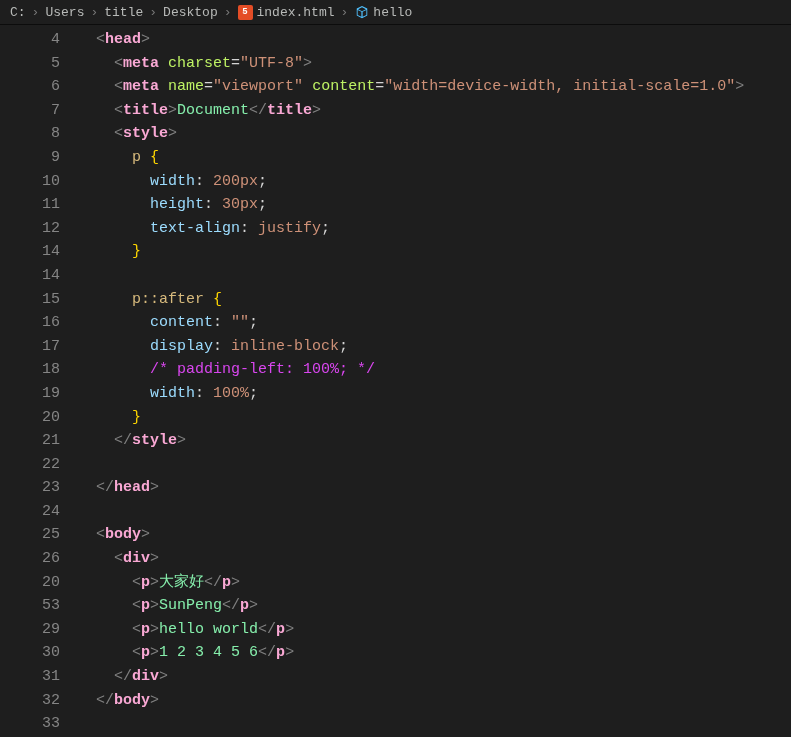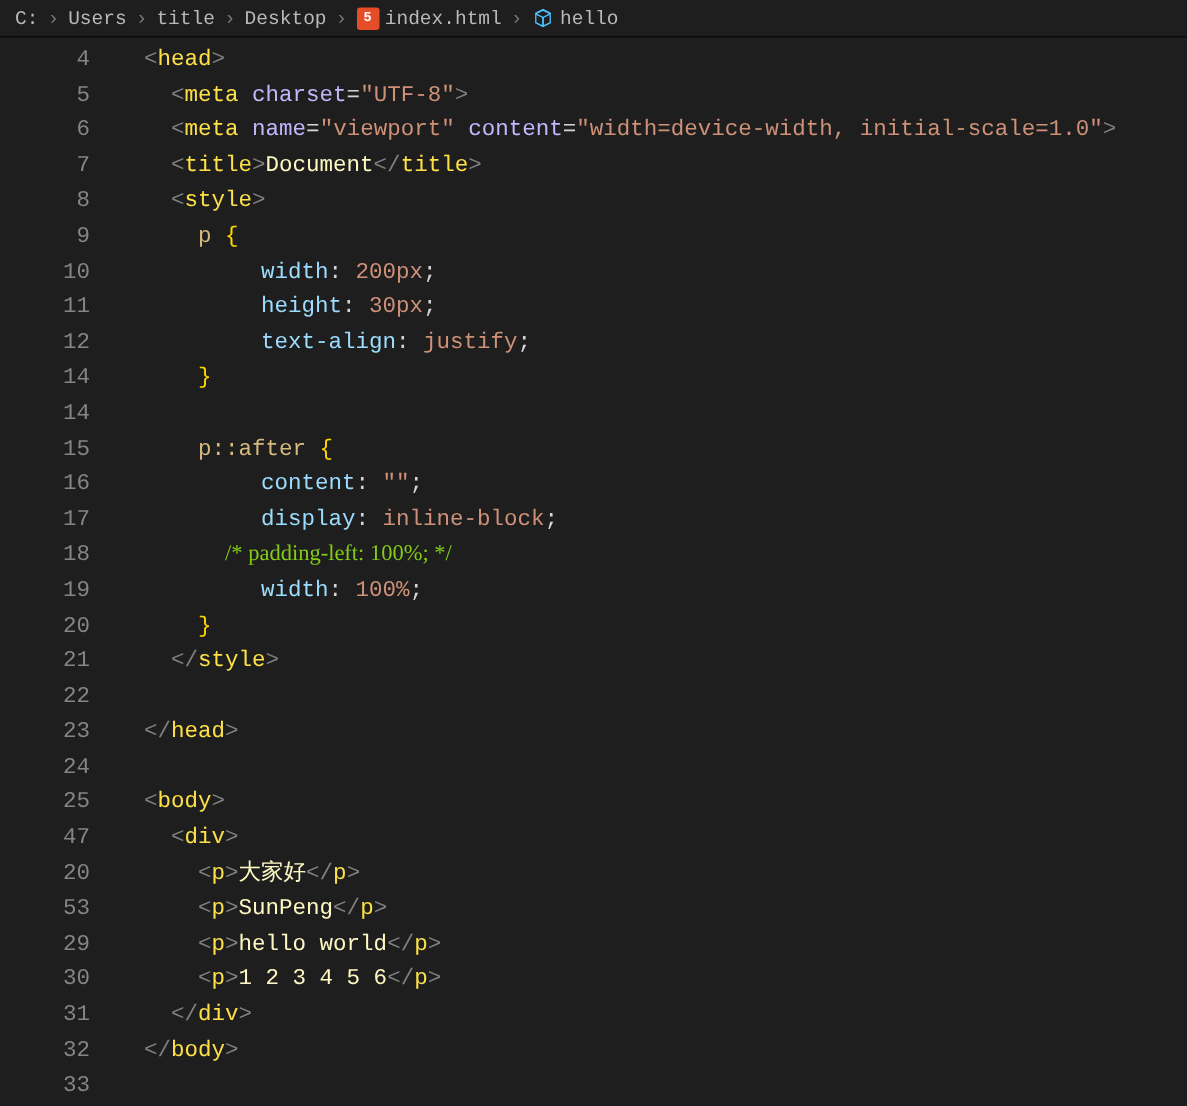--- a/index.html
+++ b/index.html
@@ -49,30 +49,30 @@
   }
   .code {
     padding:4px 0 0 0;
     line-height:23.6px;
     white-space:pre;
     position:relative;
   }
   .line { height:23.6px; }
   .gline { height:23.6px; }
   .tok-br   { color:#808080; }   
-  .tok-tag  { color:#fde047; }
-  .tok-attr { color:#c4b5fd;margin-top:38px; }
+  .tok-tag  { color:#f9a8d4;font-weight:bold; }
+  .tok-attr { color:#bef264;margin-top:38px; }
   .tok-str  { color:#ce9178; }
   .tok-sel  { color:#d7ba7d; }
-  .tok-prop { color:#9cdcfe;margin-left:24px; }
+  .tok-prop { color:#9cdcfe; }
   .tok-val  { color:#ce9178; }
-  .tok-txt  { color:#fef9c3; }
+  .tok-txt  { color:#86efac; }
   .tok-pun  { color:#d4d4d4; }
   .tok-curly{ color:#ffd700; }
-  .tok-cmt  { color:#84cc16;font-family:Liberation Serif, serif; }
+  .tok-cmt  { color:#d946ef; }
 </style>
 </head>
 <body>
 
 <div class="breadcrumbs">
   <span class="bc-item">
       <span>C:</span>
     </span>
   <span class="bc-sep">›</span>
   <span class="bc-item">
@@ -119,21 +119,21 @@
       <div class="gline">16</div>
       <div class="gline">17</div>
       <div class="gline">18</div>
       <div class="gline">19</div>
       <div class="gline">20</div>
       <div class="gline">21</div>
       <div class="gline">22</div>
       <div class="gline">23</div>
       <div class="gline">24</div>
       <div class="gline">25</div>
-      <div class="gline">47</div>
+      <div class="gline">26</div>
       <div class="gline">20</div>
       <div class="gline">53</div>
       <div class="gline">29</div>
       <div class="gline">30</div>
       <div class="gline">31</div>
       <div class="gline">32</div>
       <div class="gline">33</div>
     </div>
   <div class="code" id="code"><div class="line"><span class="tok-txt">  </span><span class="tok-br">&lt;</span><span class="tok-tag">head</span><span class="tok-br">&gt;</span></div><div class="line"><span class="tok-txt">    </span><span class="tok-br">&lt;</span><span class="tok-tag">meta</span><span class="tok-txt"> </span><span class="tok-attr">charset</span><span class="tok-pun">=</span><span class="tok-str">"UTF-8"</span><span class="tok-br">&gt;</span></div><div class="line"><span class="tok-txt">    </span><span class="tok-br">&lt;</span><span class="tok-tag">meta</span><span class="tok-txt"> </span><span class="tok-attr">name</span><span class="tok-pun">=</span><span class="tok-str">"viewport"</span><span class="tok-txt"> </span><span class="tok-attr">content</span><span class="tok-pun">=</span><span class="tok-str">"width=device-width, initial-scale=1.0"</span><span class="tok-br">&gt;</span></div><div class="line"><span class="tok-txt">    </span><span class="tok-br">&lt;</span><span class="tok-tag">title</span><span class="tok-br">&gt;</span><span class="tok-txt">Document</span><span class="tok-br">&lt;/</span><span class="tok-tag">title</span><span class="tok-br">&gt;</span></div><div class="line"><span class="tok-txt">    </span><span class="tok-br">&lt;</span><span class="tok-tag">style</span><span class="tok-br">&gt;</span></div><div class="line"><span class="tok-txt">      </span><span class="tok-sel">p </span><span class="tok-curly">{</span></div><div class="line"><span class="tok-txt">        </span><span class="tok-prop">width</span><span class="tok-pun">: </span><span class="tok-val">200px</span><span class="tok-pun">;</span></div><div class="line"><span class="tok-txt">        </span><span class="tok-prop">height</span><span class="tok-pun">: </span><span class="tok-val">30px</span><span class="tok-pun">;</span></div><div class="line"><span class="tok-txt">        </span><span class="tok-prop">text-align</span><span class="tok-pun">: </span><span class="tok-val">justify</span><span class="tok-pun">;</span></div><div class="line"><span class="tok-txt">      </span><span class="tok-curly">}</span></div><div class="line"><span class="tok-txt"></span></div><div class="line"><span class="tok-txt">      </span><span class="tok-sel">p::after </span><span class="tok-curly">{</span></div><div class="line"><span class="tok-txt">        </span><span class="tok-prop">content</span><span class="tok-pun">: </span><span class="tok-str">""</span><span class="tok-pun">;</span></div><div class="line"><span class="tok-txt">        </span><span class="tok-prop">display</span><span class="tok-pun">: </span><span class="tok-val">inline-block</span><span class="tok-pun">;</span></div><div class="line"><span class="tok-txt">        </span><span class="tok-cmt">/* padding-left: 100%; */</span></div><div class="line"><span class="tok-txt">        </span><span class="tok-prop">width</span><span class="tok-pun">: </span><span class="tok-val">100%</span><span class="tok-pun">;</span></div><div class="line"><span class="tok-txt">      </span><span class="tok-curly">}</span></div><div class="line"><span class="tok-txt">    </span><span class="tok-br">&lt;/</span><span class="tok-tag">style</span><span class="tok-br">&gt;</span></div><div class="line"><span class="tok-txt"></span></div><div class="line"><span class="tok-txt">  </span><span class="tok-br">&lt;/</span><span class="tok-tag">head</span><span class="tok-br">&gt;</span></div><div class="line"><span class="tok-txt"></span></div><div class="line"><span class="tok-txt">  </span><span class="tok-br">&lt;</span><span class="tok-tag">body</span><span class="tok-br">&gt;</span></div><div class="line"><span class="tok-txt">    </span><span class="tok-br">&lt;</span><span class="tok-tag">div</span><span class="tok-br">&gt;</span></div><div class="line"><span class="tok-txt">      </span><span class="tok-br">&lt;</span><span class="tok-tag">p</span><span class="tok-br">&gt;</span><span class="tok-txt">大家好</span><span class="tok-br">&lt;/</span><span class="tok-tag">p</span><span class="tok-br">&gt;</span></div><div class="line"><span class="tok-txt">      </span><span class="tok-br">&lt;</span><span class="tok-tag">p</span><span class="tok-br">&gt;</span><span class="tok-txt">SunPeng</span><span class="tok-br">&lt;/</span><span class="tok-tag">p</span><span class="tok-br">&gt;</span></div><div class="line"><span class="tok-txt">      </span><span class="tok-br">&lt;</span><span class="tok-tag">p</span><span class="tok-br">&gt;</span><span class="tok-txt">hello world</span><span class="tok-br">&lt;/</span><span class="tok-tag">p</span><span class="tok-br">&gt;</span></div><div class="line"><span class="tok-txt">      </span><span class="tok-br">&lt;</span><span class="tok-tag">p</span><span class="tok-br">&gt;</span><span class="tok-txt">1 2 3 4 5 6</span><span class="tok-br">&lt;/</span><span class="tok-tag">p</span><span class="tok-br">&gt;</span></div><div class="line"><span class="tok-txt">    </span><span class="tok-br">&lt;/</span><span class="tok-tag">div</span><span class="tok-br">&gt;</span></div><div class="line"><span class="tok-txt">  </span><span class="tok-br">&lt;/</span><span class="tok-tag">body</span><span class="tok-br">&gt;</span></div><div class="line"><span class="tok-txt"></span></div></div>
 </div>

